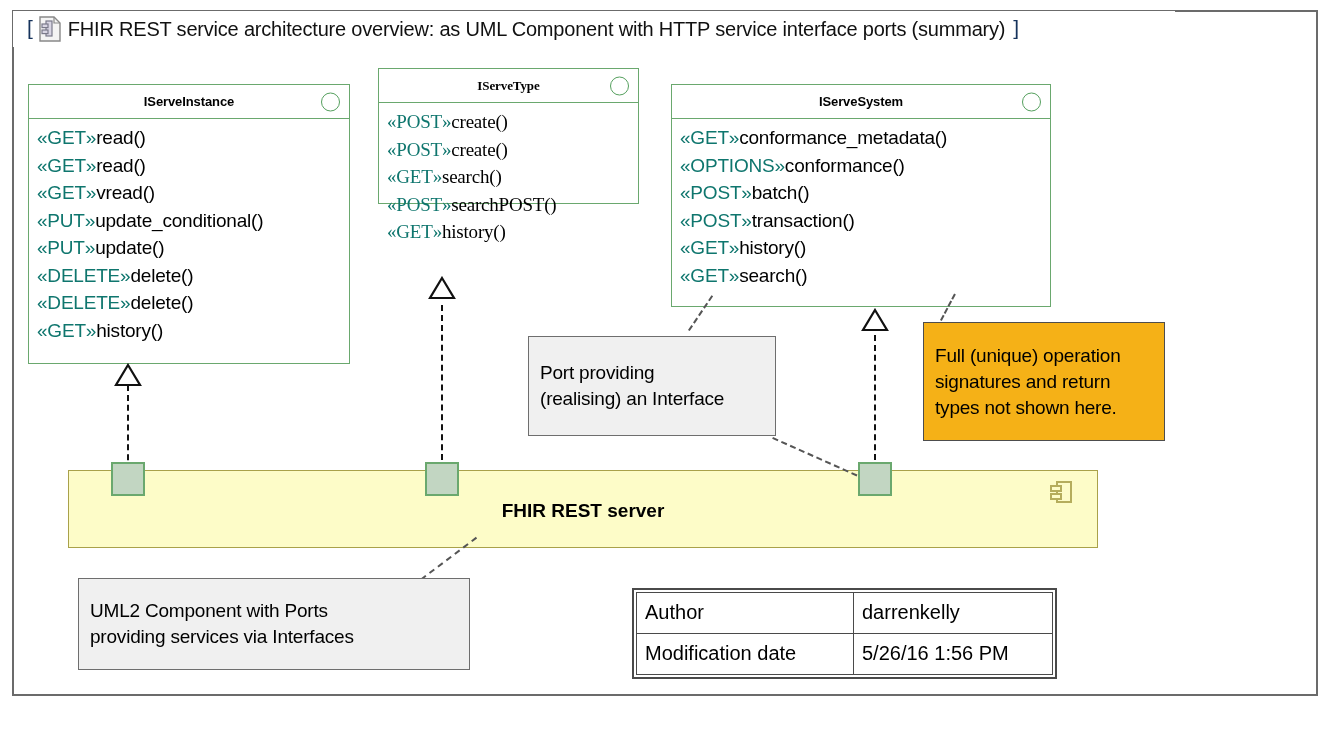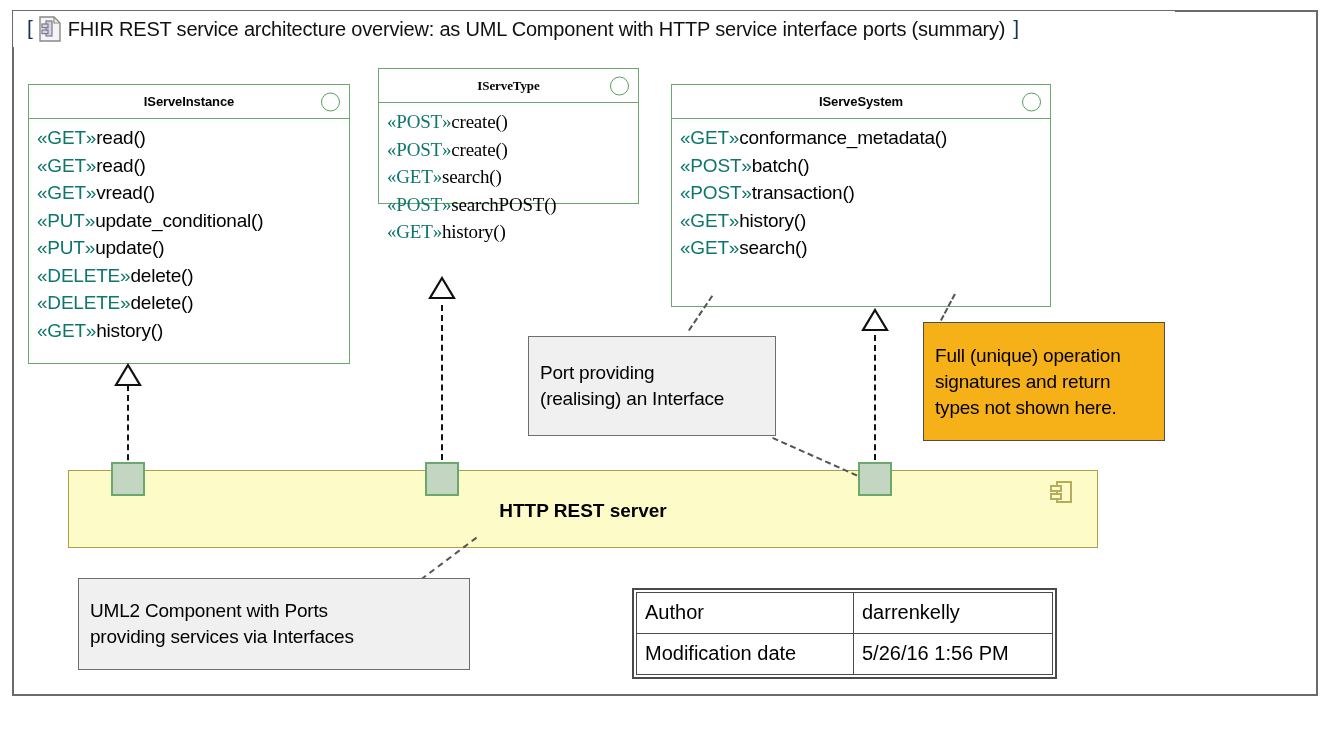--- a/index.html
+++ b/index.html
@@ -309,41 +309,44 @@
   <div class="iface" id="iface-2" style="left:671px; top:84px; width:380px; height:223px;">
     <div class="iface-header">
       <span class="iface-name">IServeSystem</span>
       <span class="iface-circle"></span>
     </div>
     <div class="iface-ops">
       <div class="op">
         <span class="stereo">«GET»</span><span class="opname">conformance_metadata()</span>
       </div>
       <div class="op">
+        <span class="stereo">«OPTIONS»</span><span class="opname">conformance()</span>
+      </div>
+      <div class="op">
         <span class="stereo">«POST»</span><span class="opname">batch()</span>
       </div>
       <div class="op">
         <span class="stereo">«POST»</span><span class="opname">transaction()</span>
       </div>
       <div class="op">
         <span class="stereo">«GET»</span><span class="opname">history()</span>
       </div>
       <div class="op">
         <span class="stereo">«GET»</span><span class="opname">search()</span>
       </div>
     </div>
   </div>
 
   <div class="note-anchor" style="left:688px; top:330px; width:42px; transform:rotate(-56deg);"></div>
   <div class="note-anchor" style="left:773px; top:437px; width:102px; transform:rotate(24deg);"></div>
   <div class="note-anchor" style="left:940px; top:320px; width:30px; transform:rotate(-62deg);"></div>
   <div class="note-anchor" style="left:412px; top:585px; width:80px; transform:rotate(-37deg);"></div>
 
   <div id="component">
-    <div id="component-label">HTTP REST server</div>
+    <div id="component-label">FHIR REST server</div>
     <span id="component-icon">
       <svg width="26" height="24" viewBox="0 0 26 24">
         <rect x="8" y="2" width="14" height="20" fill="none" stroke="#b5ad5c" stroke-width="2"></rect>
         <rect x="2" y="6" width="10" height="5" fill="#fdfcc8" stroke="#b5ad5c" stroke-width="2"></rect>
         <rect x="2" y="14" width="10" height="5" fill="#fdfcc8" stroke="#b5ad5c" stroke-width="2"></rect>
       </svg>
     </span>
   </div>
 
   <div class="port" style="left:111px; top:462px;"></div>

